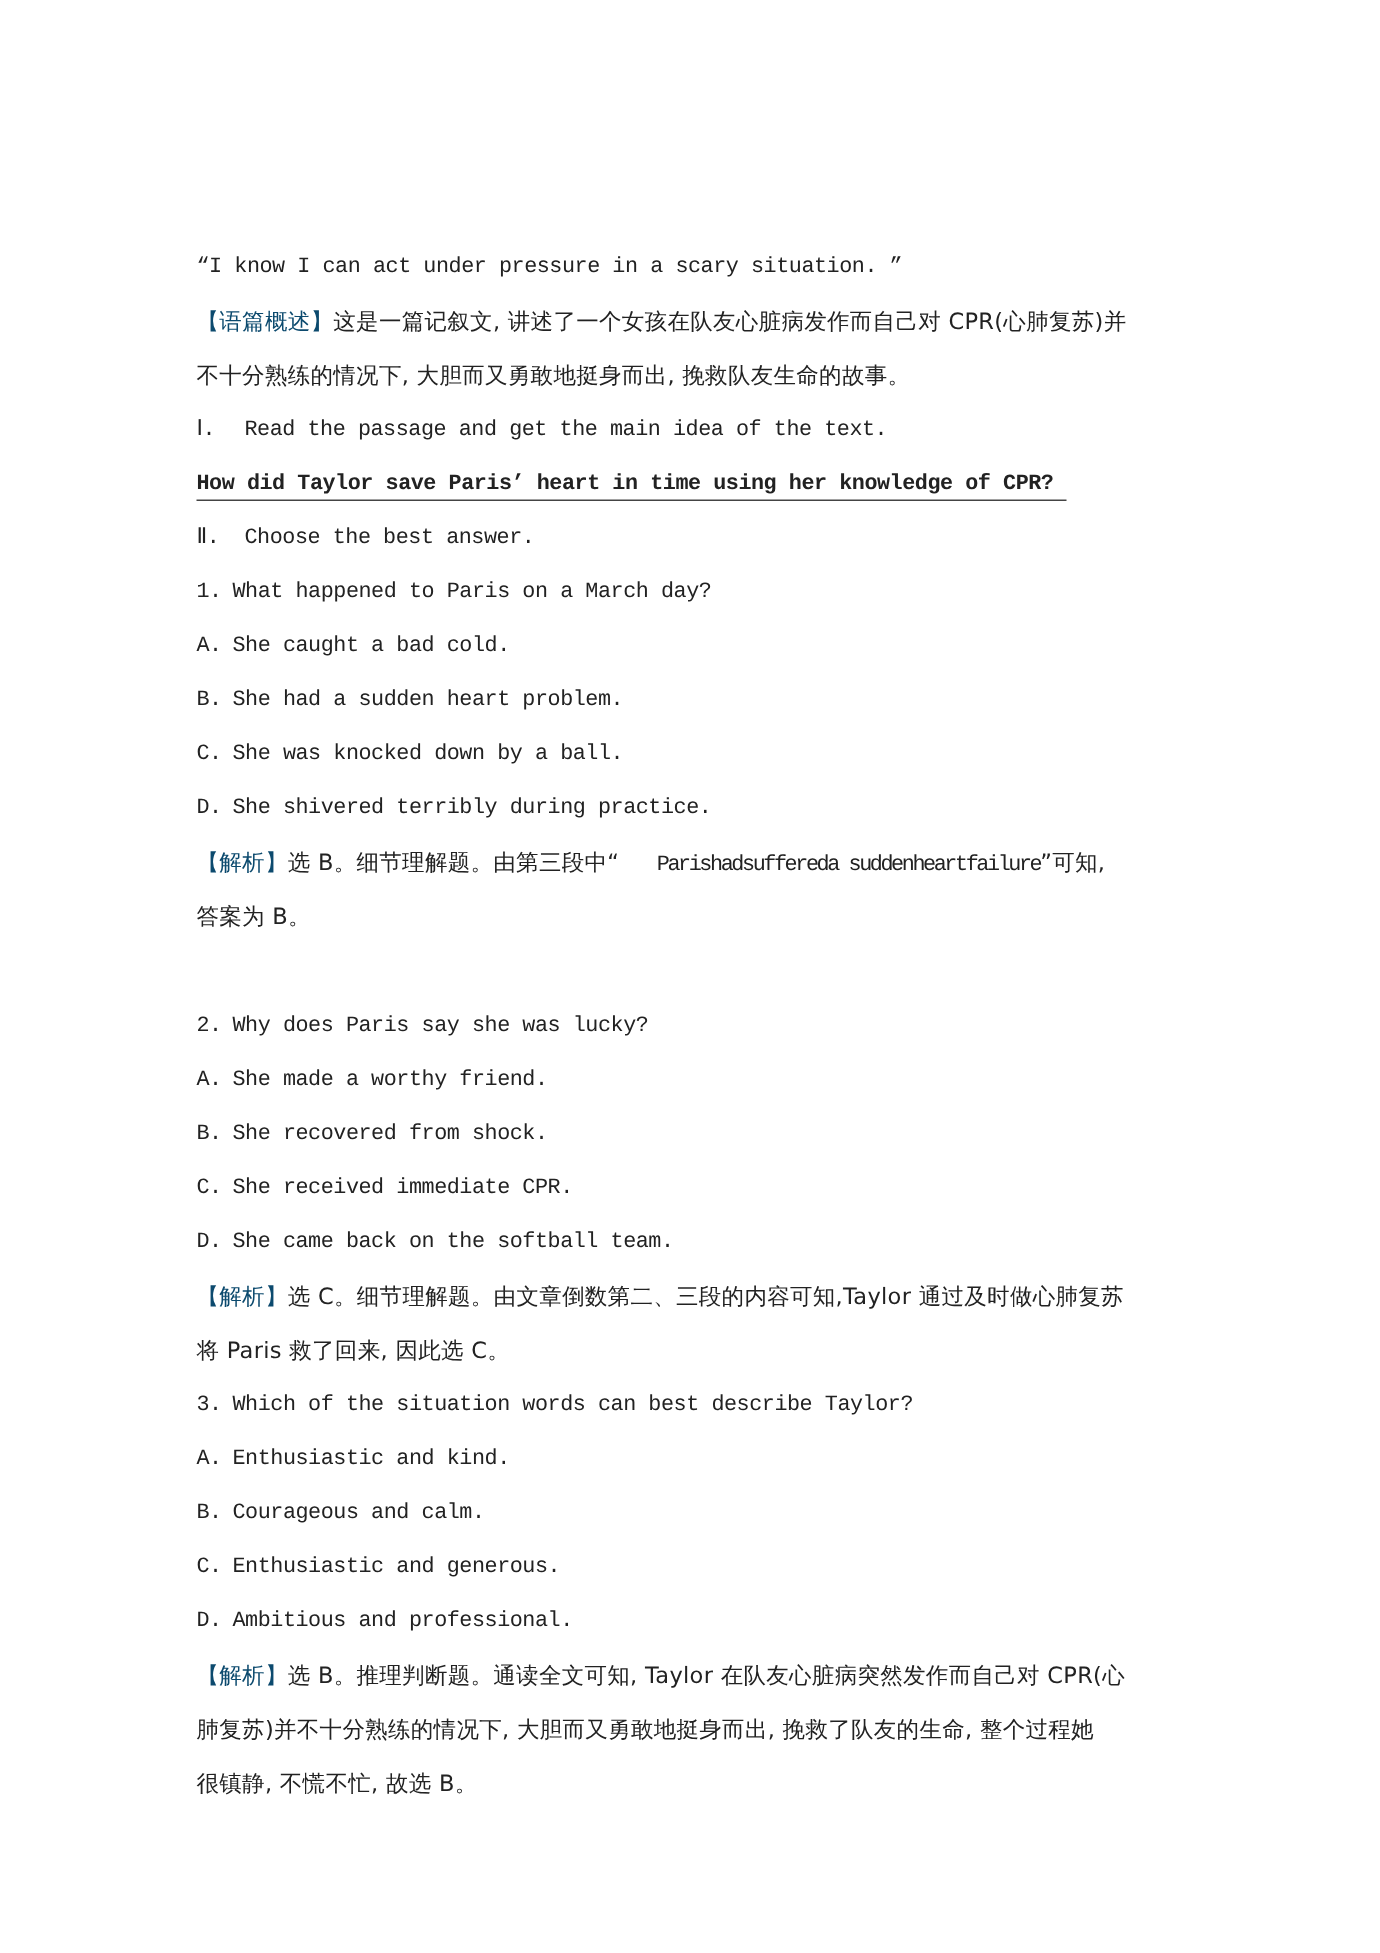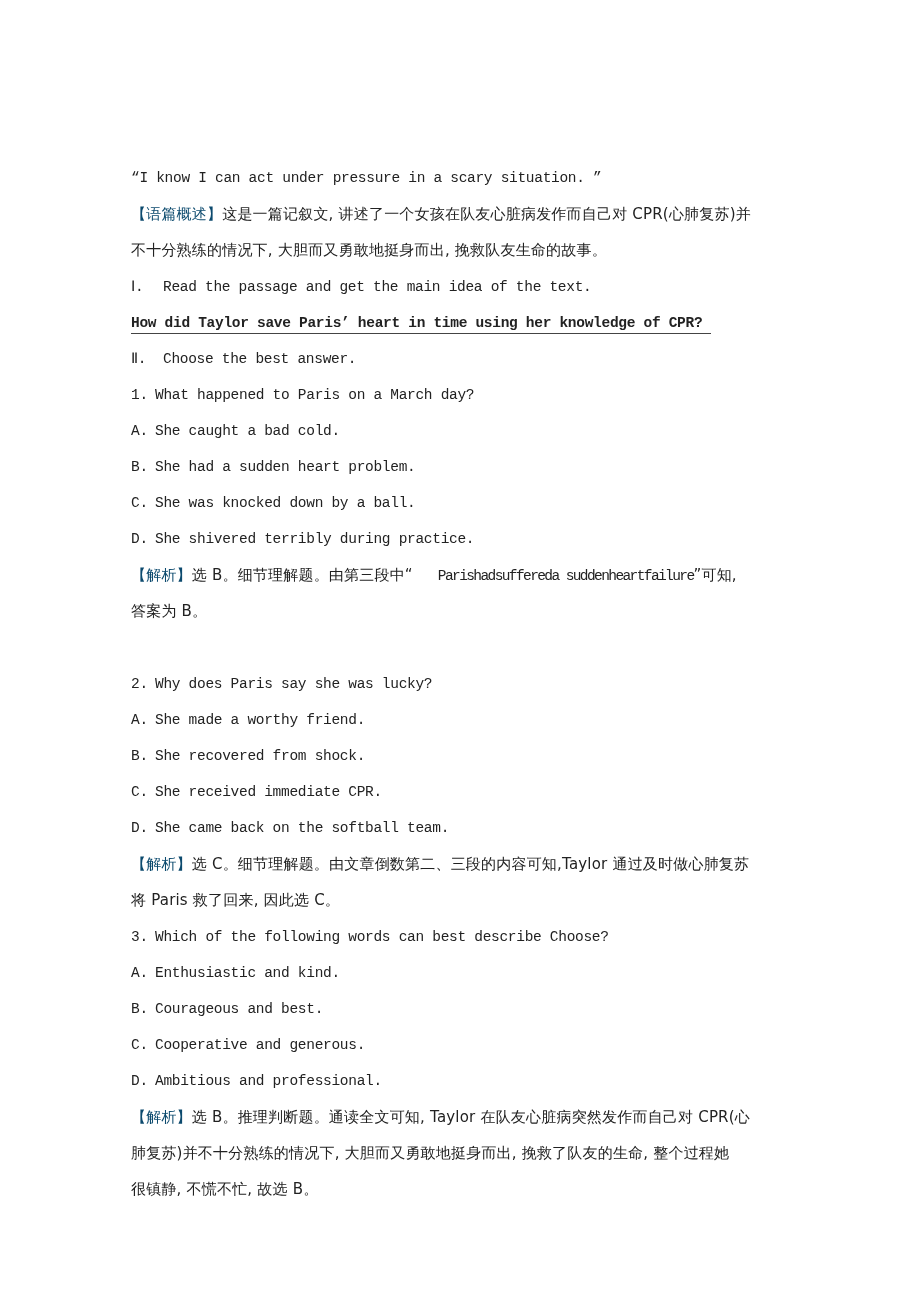--- a/index.html
+++ b/index.html
@@ -130,30 +130,30 @@
     <span class="opt-label">D.</span><span>She came back on the softball team.</span>
   </div>
   <div class="line cjk" style="top:806px;">
     <span class="tag">【解析】</span><span>选 C。细节理解题。由文章倒数第二、三段的内容可知,Taylor 通过及时做心肺复苏</span>
   </div>
   <div class="line cjk" style="top:842px;">
     <span>将 Paris 救了回来, 因此选 C。</span>
   </div>
 
   <div class="line" style="top:879px;">
-    <span class="num-label">3.</span><span>Which of the following words can best describe Choose?</span>
+    <span class="num-label">3.</span><span>Which of the situation words can best describe Taylor?</span>
   </div>
   <div class="line" style="top:915px;font-family:Liberation Mono, monospace;">
     <span class="opt-label">A.</span><span>Enthusiastic and kind.</span>
   </div>
   <div class="line" style="top:951px;">
-    <span class="opt-label">B.</span><span>Courageous and best.</span>
+    <span class="opt-label">B.</span><span>Courageous and calm.</span>
   </div>
   <div class="line" style="top:987px;">
-    <span class="opt-label">C.</span><span>Cooperative and generous.</span>
+    <span class="opt-label">C.</span><span>Enthusiastic and generous.</span>
   </div>
   <div class="line" style="top:1023px;">
     <span class="opt-label">D.</span><span>Ambitious and professional.</span>
   </div>
   <div class="line cjk" style="top:1059px;">
     <span class="tag">【解析】</span><span>选 B。推理判断题。通读全文可知, Taylor 在队友心脏病突然发作而自己对 CPR(心</span>
   </div>
   <div class="line cjk" style="top:1095px;">
     <span>肺复苏)并不十分熟练的情况下, 大胆而又勇敢地挺身而出, 挽救了队友的生命,  整个过程她</span>
   </div>

